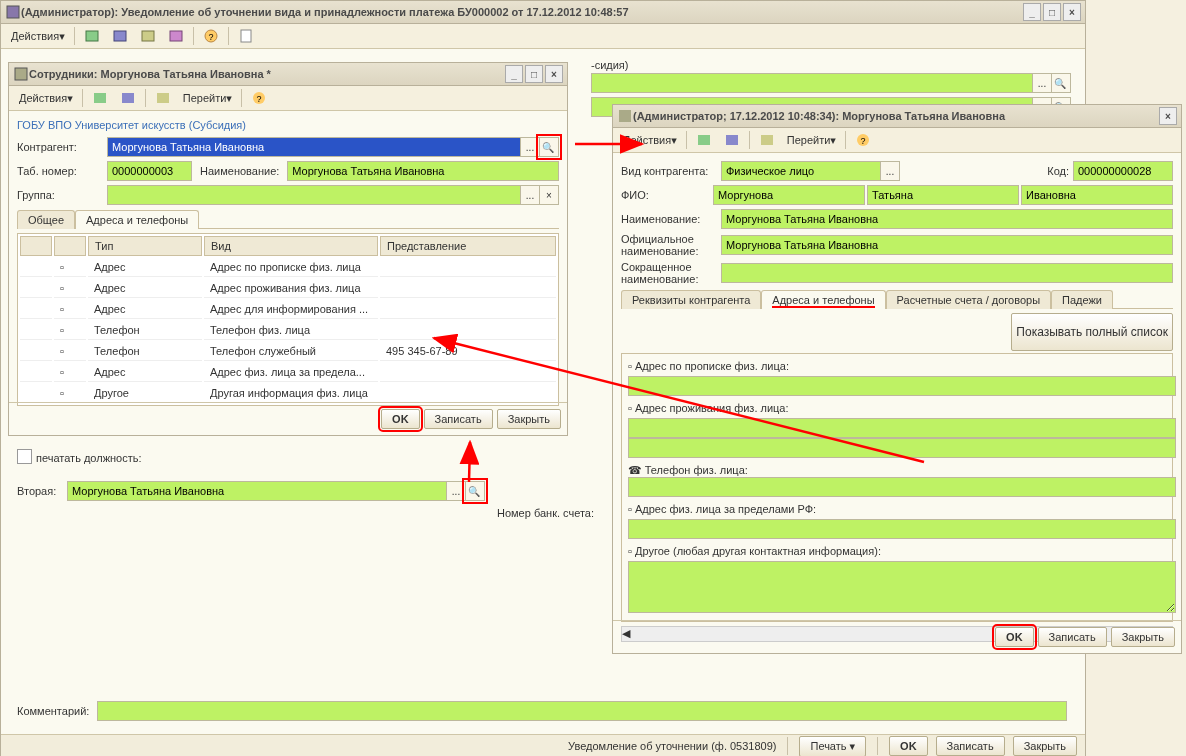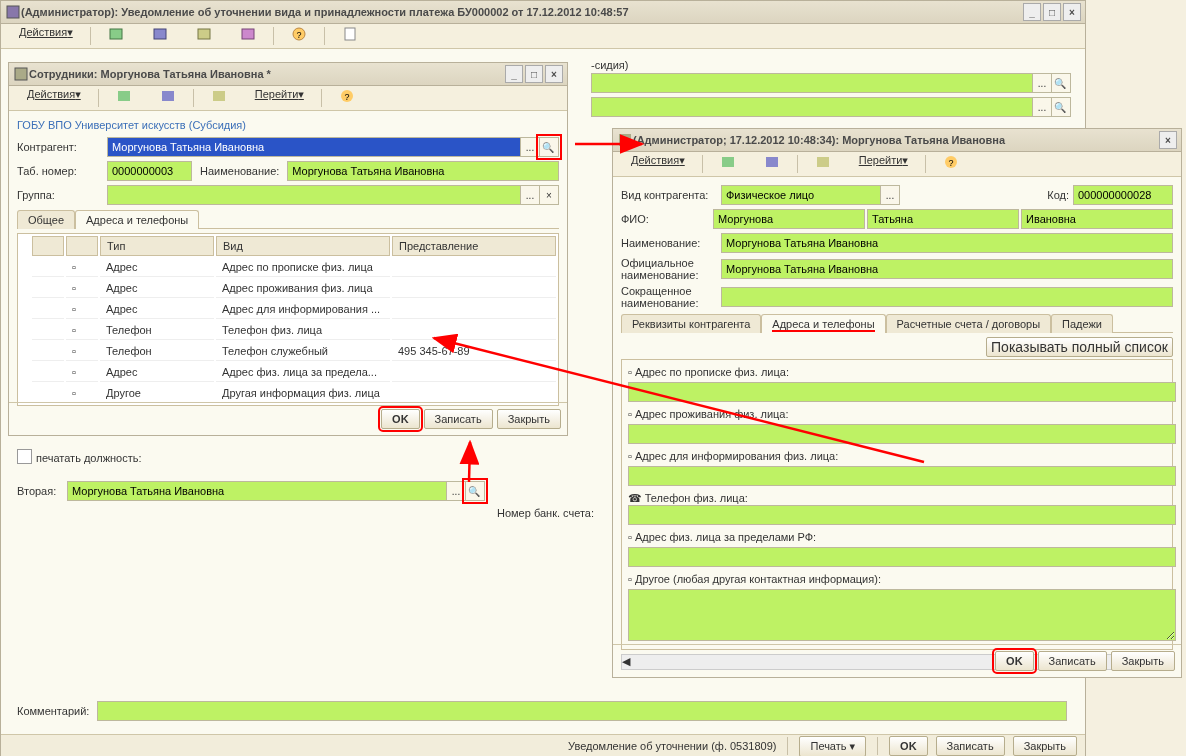--- a/index.html
+++ b/index.html
@@ -44,27 +44,26 @@
   height: 24px;
   background: #f5f0de;
   border-bottom: 1px solid #cfc6a8;
   display: flex;
   align-items: center;
   padding: 0 4px;
 }
 .tb-btn {
   height: 20px;
   padding: 0 4px;
-  margin: 0 9px;
+  margin: 0 1px;
   border: 1px solid transparent;
   display: inline-flex;
-  align-items: flex-start;
+  align-items: center;
   cursor: pointer;
   border-radius: 2px;
-  text-decoration: underline;
 }
 .tb-sep {
   width:1px;height:18px;background:#c8c0a8;margin:0 3px;
 }
 svg.icon { width:16px;height:16px; }
 .content {
   padding: 8px;
 }
 .form-row {
   display: flex;
@@ -320,21 +319,21 @@
     <div class="form-row">
       <span class="form-label">Группа:</span>
       <input class="textfield" style="">
       <span class="sel-btn">...</span>
       <span class="sel-btn">×</span>
     </div>
     <div class="tabs">
       <div class="tab">Общее</div>
       <div class="tab active">Адреса и телефоны</div>
     </div>
-    <table class="grid" style="margin-top:4px;padding-left:12px;">
+    <table class="grid" style="margin-top:4px;">
       <thead>
           <tr>
         <th style="width:18px;"></th>
         <th style="width:18px;"></th>
         <th style="width:100px;">Тип</th>
         <th style="width:160px;">Вид</th>
         <th>Представление</th>
       </tr>
         </thead>
       <tbody>
@@ -390,21 +389,21 @@
       </tbody>
     </table>
   </div>
   <div class="btn-group" style="position:absolute;bottom:0;right:0;left:0;border-top:1px solid #cfc6a8;">
     <span class="btn highlight-red" style="font-weight:bold">OK</span>
     <span class="btn">Записать</span>
     <span class="btn">Закрыть</span>
   </div>
 </div>
 
-<div class="window" style="left:612px;top:128px;width:568px;height:548px;">
+<div class="window" style="left:612px;top:104px;width:568px;height:548px;">
   <div class="titlebar">
     <svg class="icon">
         <rect x="2" y="2" width="12" height="12" fill="#aa8"></rect>
       </svg>
     <span>(Администратор; 17.12.2012 10:48:34): Моргунова Татьяна Ивановна</span>
     <span class="spacer"></span>
     <span class="win-btn">×</span>
   </div>
   <div class="toolbar">
     <div class="tb-btn"><span>Действия</span> ▾</div>
@@ -467,34 +466,31 @@
       </span>
       <input class="textfield" style="">
     </div>
     <div class="tabs">
       <div class="tab">Реквизиты контрагента</div>
       <div class="tab active"><span class="redline">Адреса и телефоны</span></div>
       <div class="tab">Расчетные счета / договоры</div>
       <div class="tab">Падежи</div>
     </div>
     <div style="display:flex;justify-content:flex-end;margin-top:4px;">
-      <span class="btn" style="padding:1px 4px;font-size:14px">Показывать полный список</span>
+      <span class="btn" style="padding:11px 4px;font-size:12px">Показывать полный список</span>
     </div>
     <div style="border:1px solid #cbbf9f;padding:6px;margin-top:2px;">
       <div class="form-row">
           <span class="small-label">▫ <span>Адрес по прописке физ. лица:</span></span>
         </div>
       <input class="textfield" style="width: 100%;">
       <div class="form-row" style="margin-top:6px">
           <span class="small-label">▫ <span>Адрес проживания физ. лица:</span></span>
         </div>
       <input class="textfield" style="width: 100%;">
-      <div class="form-row" style="margin-top:6px">
-          <span class="small-label">▫ <span>Адрес для информирования физ. лица:</span></span>
-        </div>
       <input class="textfield" style="width: 100%;">
       <div style="display:flex;gap:8px;margin-top:6px;">
         <div style="flex:1">
           <div class="small-label">☎ <span>Телефон физ. лица:</span></div>
           <input class="textfield" style="width: 100%;">
         </div>
       </div>
       <div class="form-row" style="margin-top:6px">
           <span class="small-label">▫ <span>Адрес физ. лица за пределами РФ:</span></span>
         </div>

